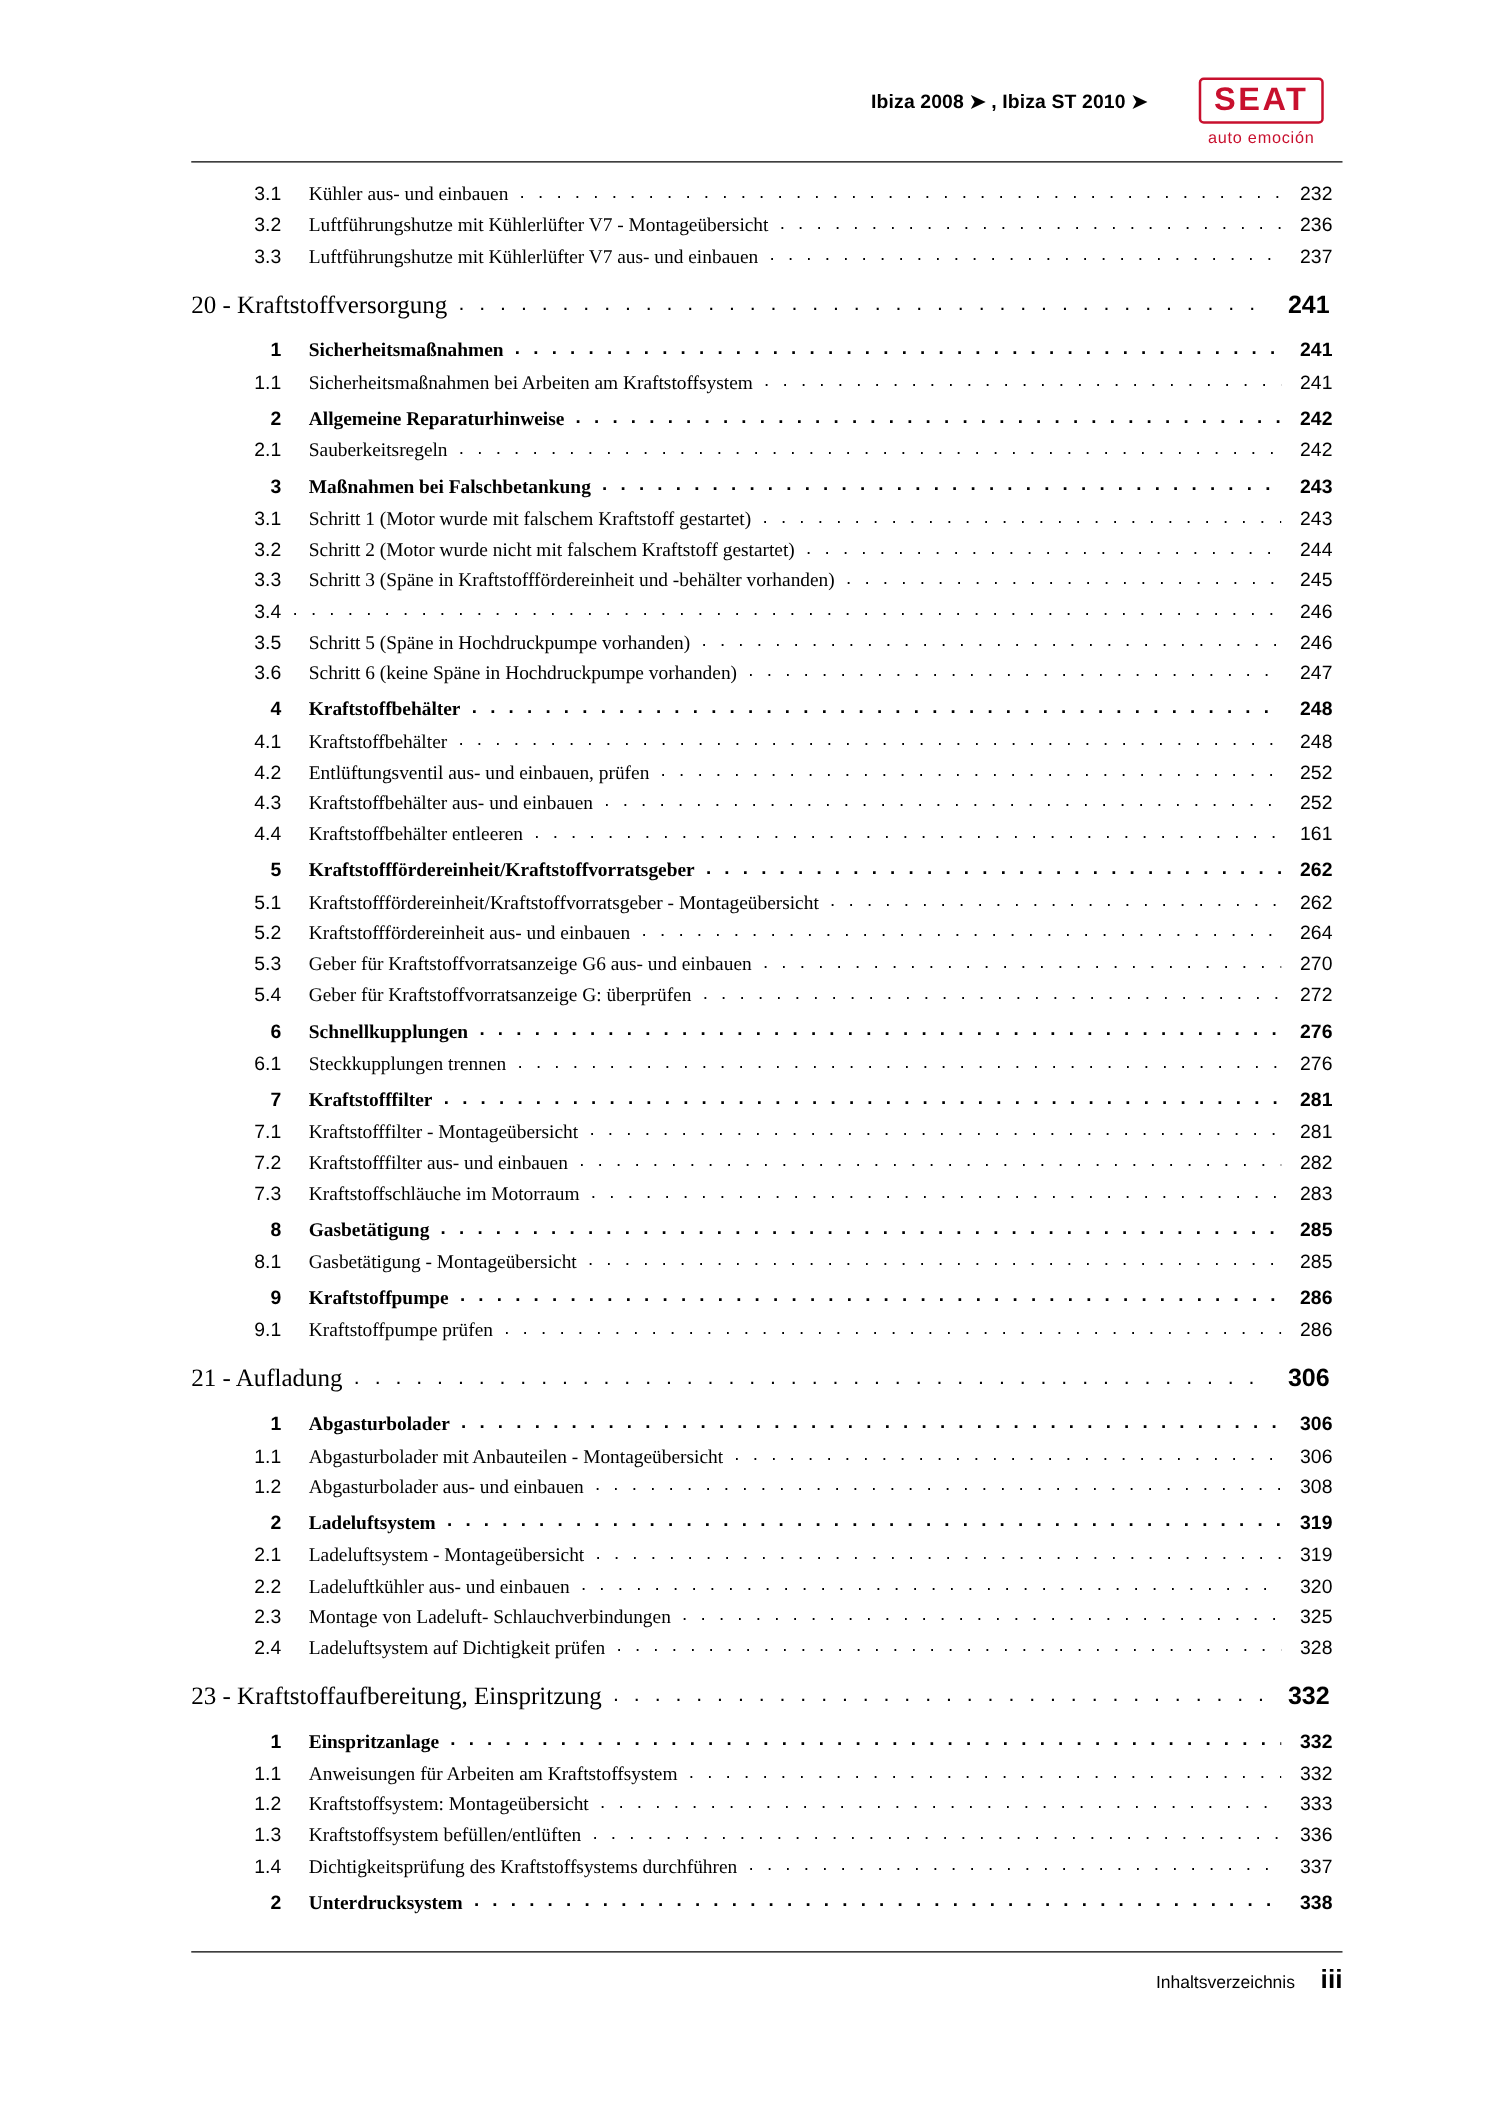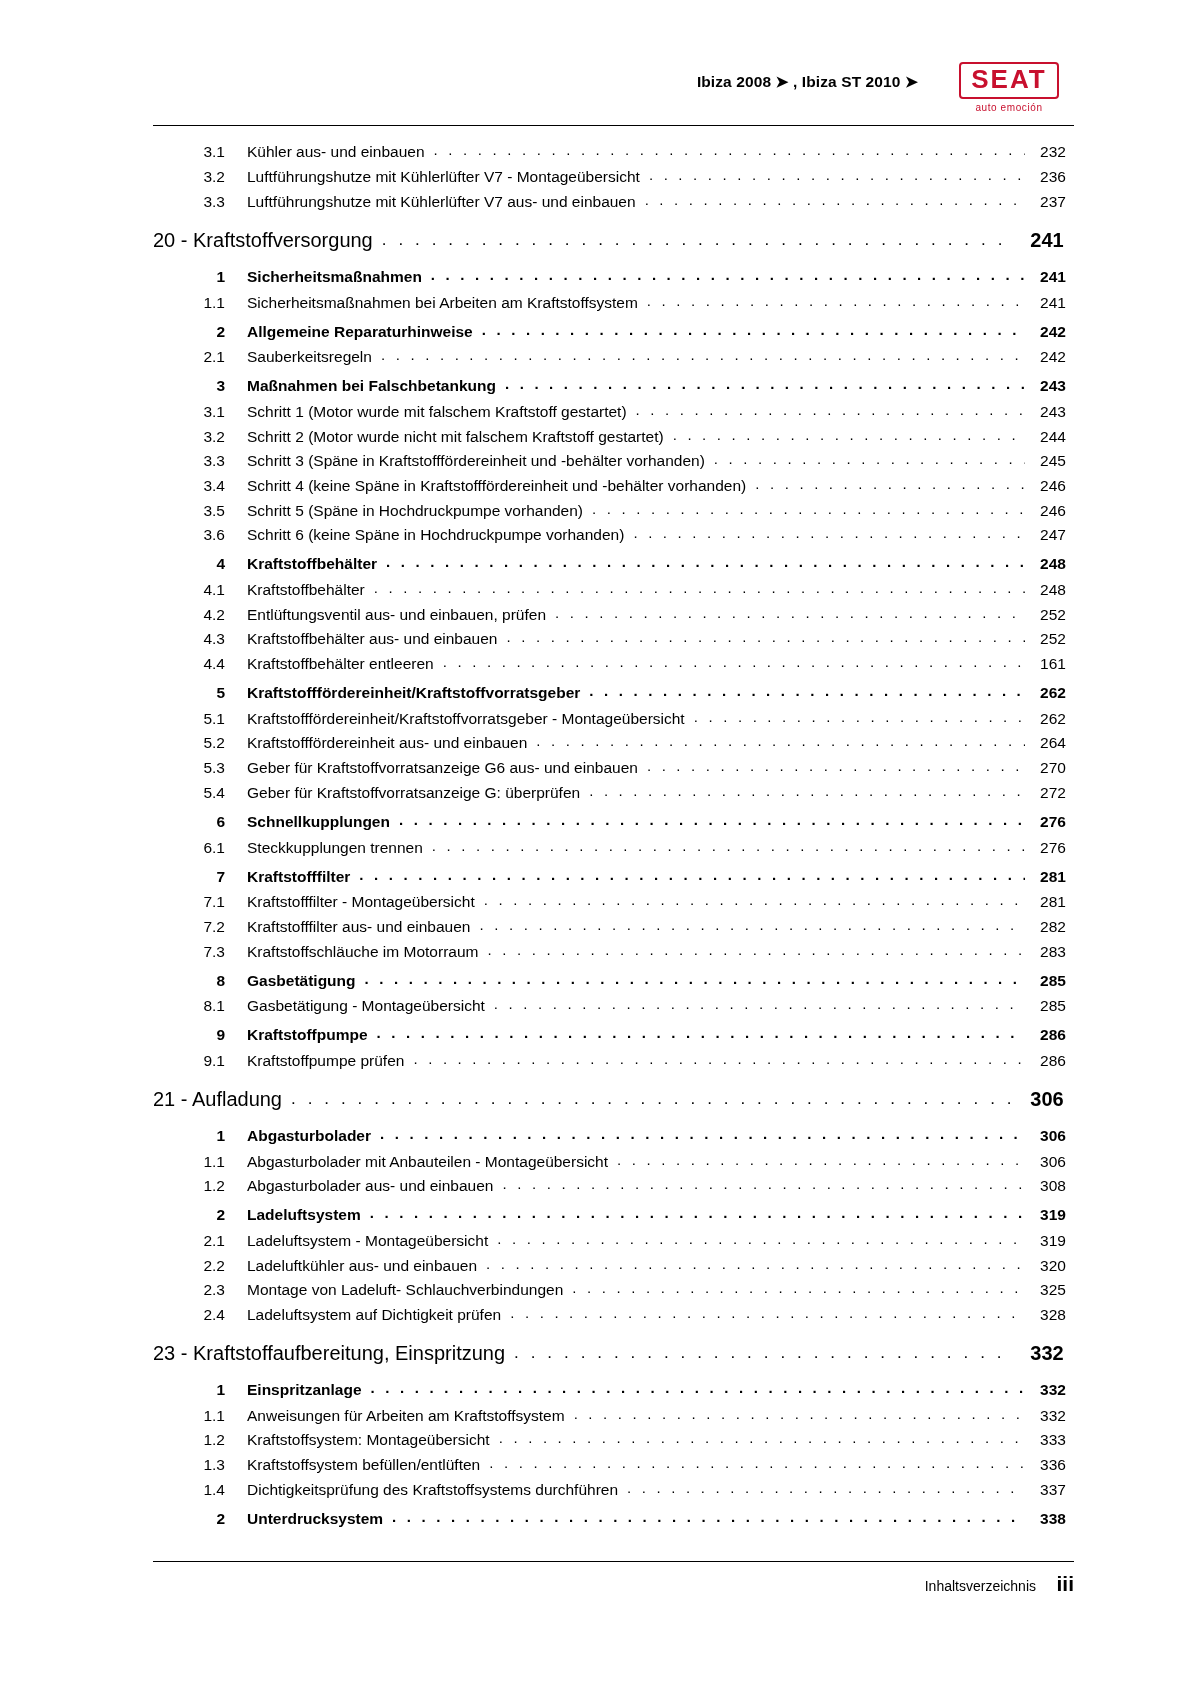--- a/index.html
+++ b/index.html
@@ -51,21 +51,21 @@
     font-weight: bold;
     letter-spacing: 2px;
     color: #c8102e;
     border: 2px solid #c8102e;
     border-radius: 4px;
     display: inline-block;
     padding: 1px 10px 2px 10px;
     line-height: 1.15;
   }
   .logo-sub {
-    font-size: 10px;
+    font-size: 13px;
     color: #c8102e;
     letter-spacing: 0.6px;
     margin-top: 3px;
   }
   .header-rule {
     border-bottom: 1.6px solid #000;
     margin-top: 12px;
   }
 
   
@@ -80,20 +80,21 @@
     padding: 4.6px 0;
     white-space: nowrap;
   }
   .num {
     flex: 0 0 auto;
     text-align: right;
   }
   .label {
     flex: 0 0 auto;
     padding-left: 10px;
+    font-family: Liberation Serif, serif;
   }
   .dots {
     flex: 1 1 auto;
     overflow: hidden;
     white-space: nowrap;
     margin: 0 7px 0 9px;
     color: #000;
     font-size: 15px;
     letter-spacing: 3.2px;
     position: relative;
@@ -253,21 +254,20 @@
         <span class="page-no">244</span>
       </div>
       <div class="row sub">
         <span class="num">3.3</span>
         <span class="label">Schritt 3 (Späne in Kraftstofffördereinheit und -behälter vorhanden)</span>
         <span class="dots">. . . . . . . . . . . . . . . . . . . . . . . . . . . . . . . . . . . . . . . . . . . . . . . . . . . . . . . . . . . . . . . . . . . . . . . . . . . . . . . . . . . . . . . . . . . . . . . . . . . . . . . . . . . . . . . . . . . . . . . . . . . . . . . . . . . .</span>
         <span class="page-no">245</span>
       </div>
       <div class="row sub">
         <span class="num">3.4</span>
-        <span class="label">Schritt 4 (keine Späne in Kraftstofffördereinheit und -behälter vorhanden)</span>
         <span class="dots">. . . . . . . . . . . . . . . . . . . . . . . . . . . . . . . . . . . . . . . . . . . . . . . . . . . . . . . . . . . . . . . . . . . . . . . . . . . . . . . . . . . . . . . . . . . . . . . . . . . . . . . . . . . . . . . . . . . . . . . . . . . . . . . . . . . .</span>
         <span class="page-no">246</span>
       </div>
       <div class="row sub">
         <span class="num">3.5</span>
         <span class="label">Schritt 5 (Späne in Hochdruckpumpe vorhanden)</span>
         <span class="dots">. . . . . . . . . . . . . . . . . . . . . . . . . . . . . . . . . . . . . . . . . . . . . . . . . . . . . . . . . . . . . . . . . . . . . . . . . . . . . . . . . . . . . . . . . . . . . . . . . . . . . . . . . . . . . . . . . . . . . . . . . . . . . . . . . . . .</span>
         <span class="page-no">246</span>
       </div>
       <div class="row sub">

